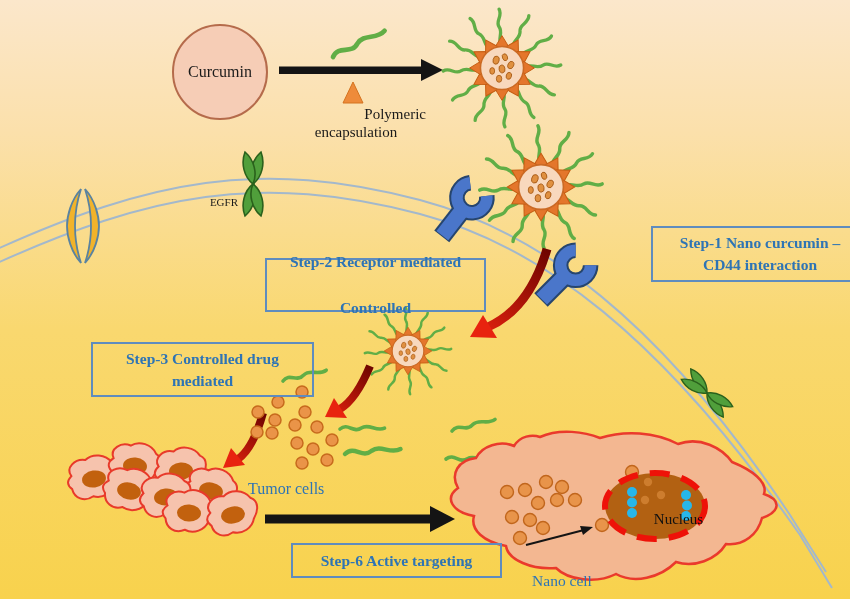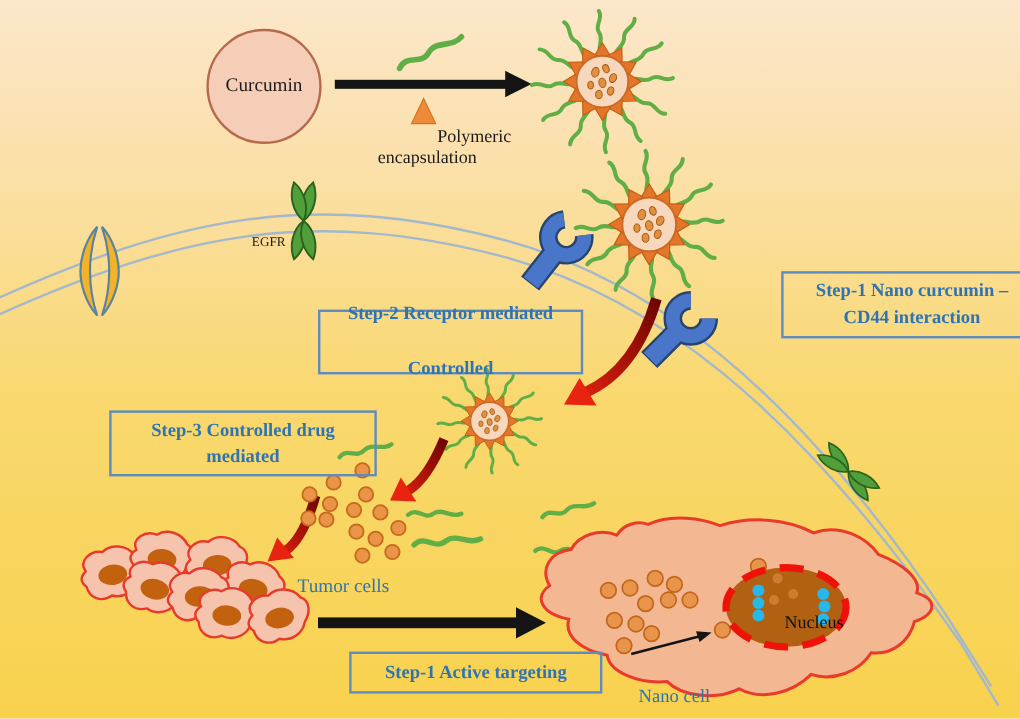--- a/index.html
+++ b/index.html
@@ -254,21 +254,21 @@
   <span>Step-2 Receptor mediated</span>
   <span>Controlled</span>
 </div>
 
 <div class="step-box" style="left:48px;top:342px;width:219px;height:51px;justify-content:center;">
   <span>Step-3 Controlled drug</span>
   <span>mediated</span>
 </div>
 
 <div class="step-box" style="left:248px;top:543px;width:207px;height:31px;">
-  <span>Step-1 Active targeting</span>
+  <span>Step-6 Active targeting</span>
 </div>
 
 <div class="lbl blue-lbl" style="left:248px;top:480px;width:120px;font-size:16px;">Tumor cells</div>
 
 <div class="lbl center" style="left:613px;top:511px;width:90px;font-size:15px;color:#111;text-align:right;">Nucleus</div>
 
 <div class="lbl blue-lbl center" style="left:512px;top:572px;width:100px;font-size:15.5px;">Nano cell</div>
 
 </div>
 

